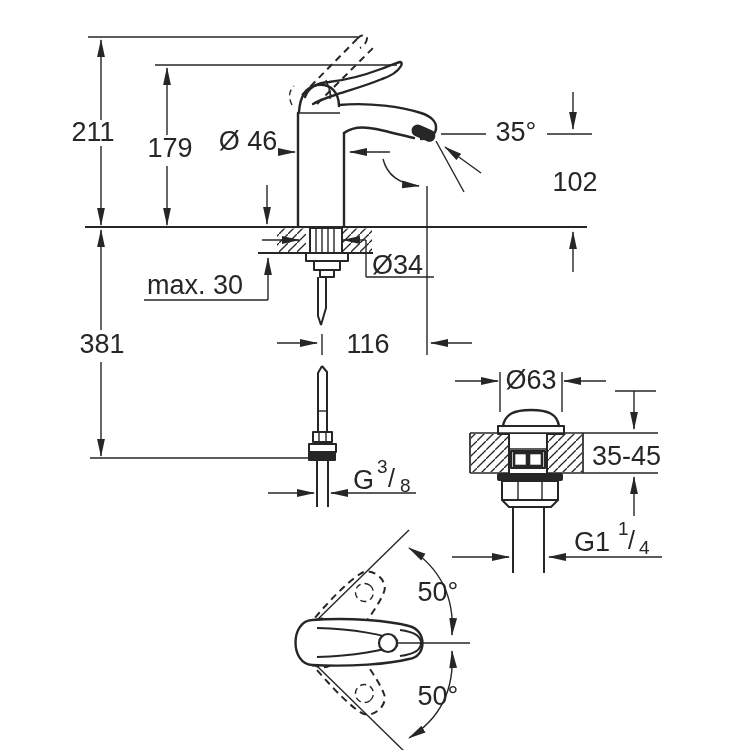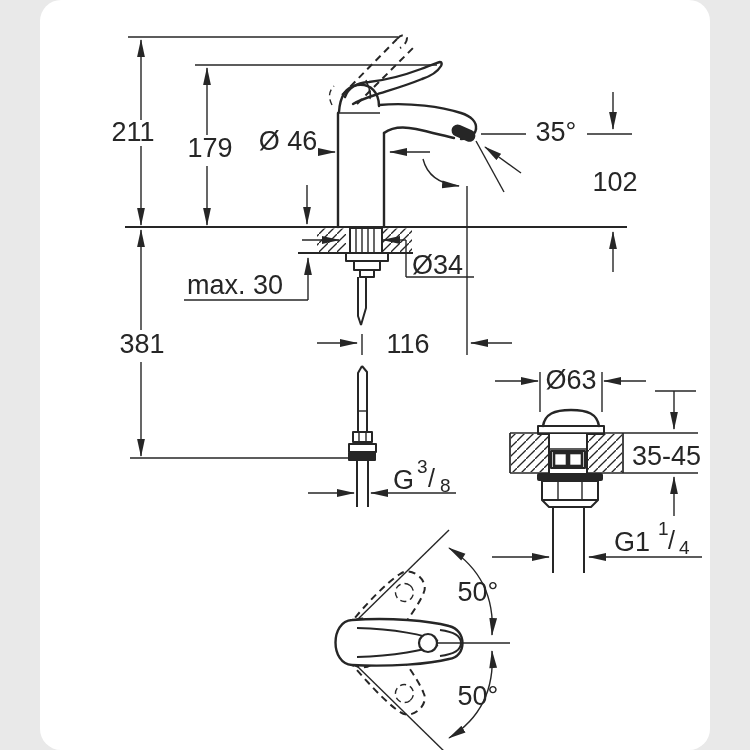--- a/index.html
+++ b/index.html
@@ -1,20 +1,19 @@
 <!DOCTYPE html>
 <html style="--line-color: #262626; --bg-color: #ffffff;"><head>
 <meta charset="utf-8">
 <style>
   html,body{margin:0;padding:0;background:#e9e9e9;}
   .sheet{
-    width:670px;height:750px;margin:0 auto;position:relative;
+    width:750px;height:750px;margin:0 auto;position:relative;
     background:var(--bg-color,#ffffff);
     font-family:"Liberation Sans", sans-serif;
-    border-radius:21px;
   }
   svg{display:block;width:750px;height:750px;}
   .ol   {stroke:var(--line-color,#262626);fill:none;stroke-width:2.4;stroke-linecap:round;stroke-linejoin:round;}
   .ol2  {stroke:var(--line-color,#262626);fill:none;stroke-width:2;stroke-linecap:butt;stroke-linejoin:round;}
   .med  {stroke:var(--line-color,#262626);fill:none;stroke-width:1.7;}
   .thin {stroke:var(--line-color,#262626);fill:none;stroke-width:1.4;stroke-linecap:butt;}
   .dash {stroke:var(--line-color,#262626);fill:none;stroke-width:2;stroke-dasharray:7 5;stroke-linecap:butt;}
   .dashT{stroke:var(--line-color,#262626);fill:none;stroke-width:1.4;stroke-dasharray:6 4;}
   .dark {fill:var(--line-color,#262626);stroke:none;}
   .wfill{fill:#ffffff;}

